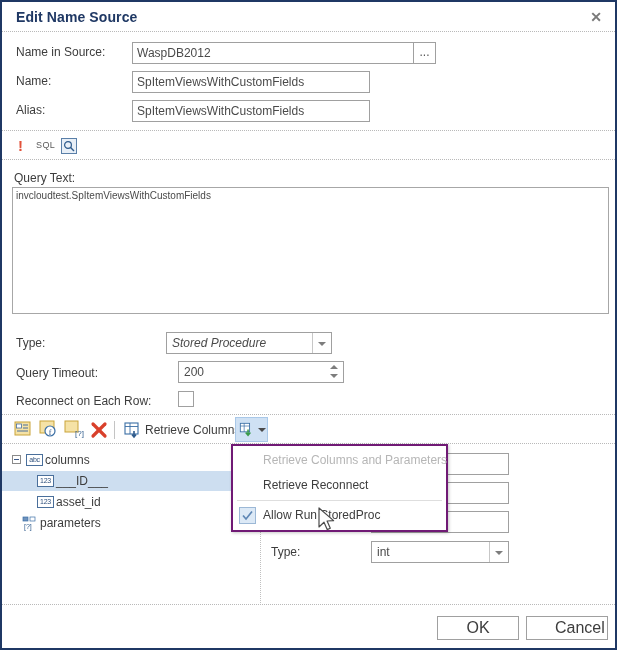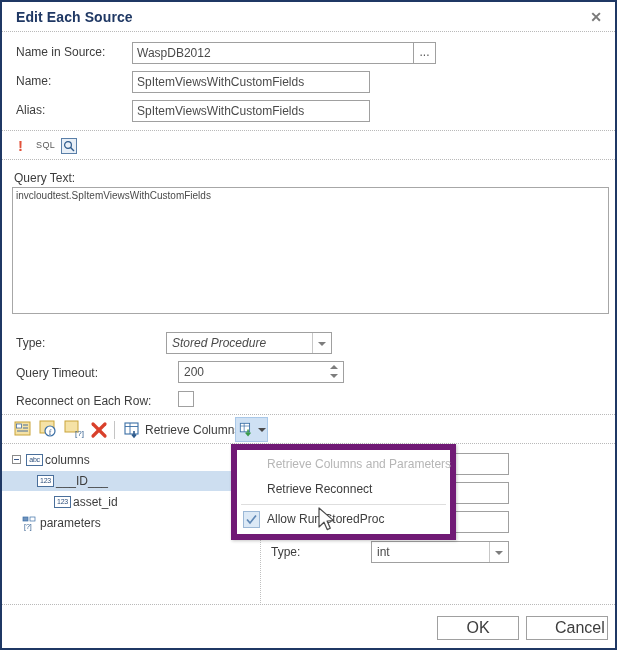--- a/index.html
+++ b/index.html
@@ -317,21 +317,21 @@
     left: 259px; top: 443px;
     width: 358px; height: 160px;
   }
 
   
   .menu {
     position: absolute;
     left: 229px; top: 442px;
     width: 213px;
     background: #ffffff;
-    border: 6px solid #701a75;
+    border: 2px solid #701a75;
     box-shadow: 1px 1px 3px rgba(0,0,0,0.22);
     z-index: 20;
     padding: 2px 0 2px 0;
   }
   .menu-item {
     position: relative;
     height: 25px;
     line-height: 25px;
     padding-left: 30px;
     font-size: 12px;
@@ -385,21 +385,21 @@
     color: #3d3d3d;
     cursor: pointer;
   }
 </style>
 </head>
 <body>
 
 <div id="dialog">
 
   <div class="titlebar">
-    <div class="title-text">Edit Each Source</div>
+    <div class="title-text">Edit Name Source</div>
     <div class="close-btn">✕</div>
   </div>
 
   <div class="lbl" style="left:14px; top:43px;">Name in Source:</div>
   <input class="txtbox" style="left: 130px; top: 40px; width: 282px;" value="WaspDB2012">
   <div class="ellipsis-btn" style="left:412px; top:40px;">...</div>
 
   <div class="lbl" style="left:14px; top:72px;">Name:</div>
   <input class="txtbox" style="left: 130px; top: 69px; width: 238px;" value="SpItemViewsWithCustomFields">
 
@@ -498,21 +498,21 @@
       <span class="exp-box"></span>
       <span class="ic-type" style="left:24px; width:17px;">abc</span>
       <span class="tree-lbl" style="left:43px;">columns</span>
     </div>
 
     <div class="tree-row sel" style="top:26px;">
       <span class="ic-type" style="left:35px; width:17px;">123</span>
       <span class="tree-lbl" style="left:54px;">___ID___</span>
     </div>
 
-    <div class="tree-row" style="top:47px;margin-left:17px;">
+    <div class="tree-row" style="top:47px;">
       <span class="ic-type" style="left:35px; width:17px;">123</span>
       <span class="tree-lbl" style="left:54px;">asset_id</span>
     </div>
 
     <div class="tree-row" style="top:68px;">
       <span style="position:absolute;left:20px;top:3px;">
         <svg width="16" height="15" viewBox="0 0 16 15">
           <rect x="1" y="1" width="5" height="4" fill="#6f93bd" stroke="#3a6ea5" stroke-width="0.7"></rect>
           <rect x="8" y="1" width="5" height="4" fill="#ffffff" stroke="#3a6ea5" stroke-width="0.7"></rect>
           <text x="2" y="13" font-size="7" font-family="Liberation Sans, sans-serif" fill="#2f5b8c">[?]</text>

